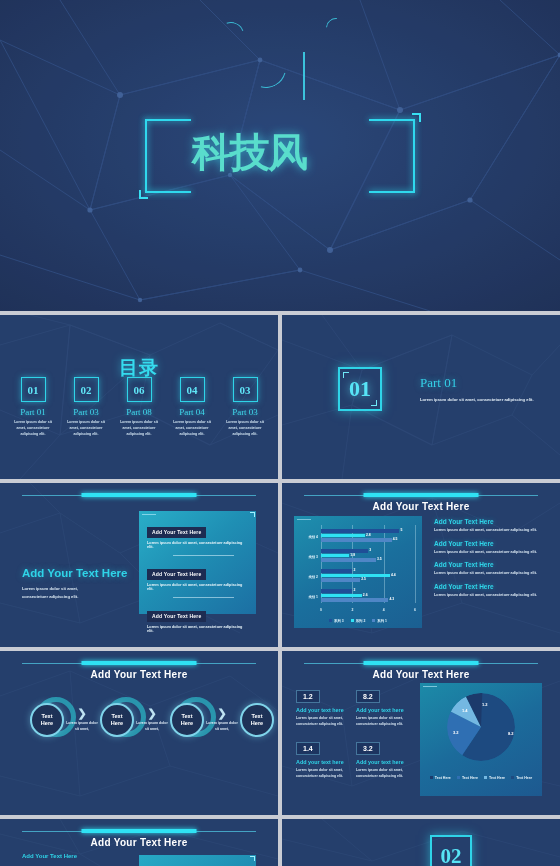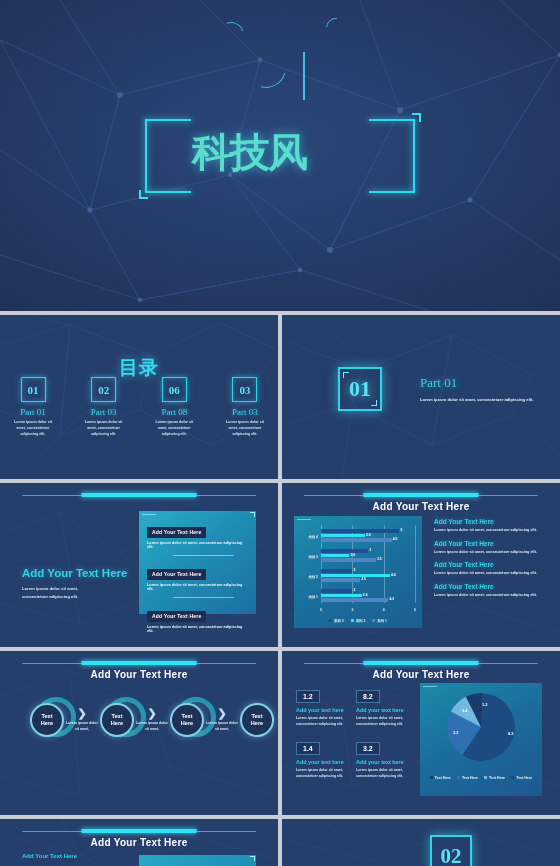--- a/index.html
+++ b/index.html
@@ -268,20 +268,27 @@
       </div>
       <div class="cont-item">
         <div class="num-box">
             <span>06</span>
           </div>
         <div class="part-lbl">Part 08</div>
         <div class="part-desc">Lorem ipsum dolor sit amet, consectetuer adipiscing elit.</div>
       </div>
       <div class="cont-item">
         <div class="num-box">
+            <span>04</span>
+          </div>
+        <div class="part-lbl">Part 04</div>
+        <div class="part-desc">Lorem ipsum dolor sit amet, consectetuer adipiscing elit.</div>
+      </div>
+      <div class="cont-item">
+        <div class="num-box">
             <span>03</span>
           </div>
         <div class="part-lbl">Part 03</div>
         <div class="part-desc">Lorem ipsum dolor sit amet, consectetuer adipiscing elit.</div>
       </div>
     </div>
   </div>
 
   <div class="slide" id="s-part1">
     <svg class="net" viewBox="0 0 278 164" preserveAspectRatio="none">

